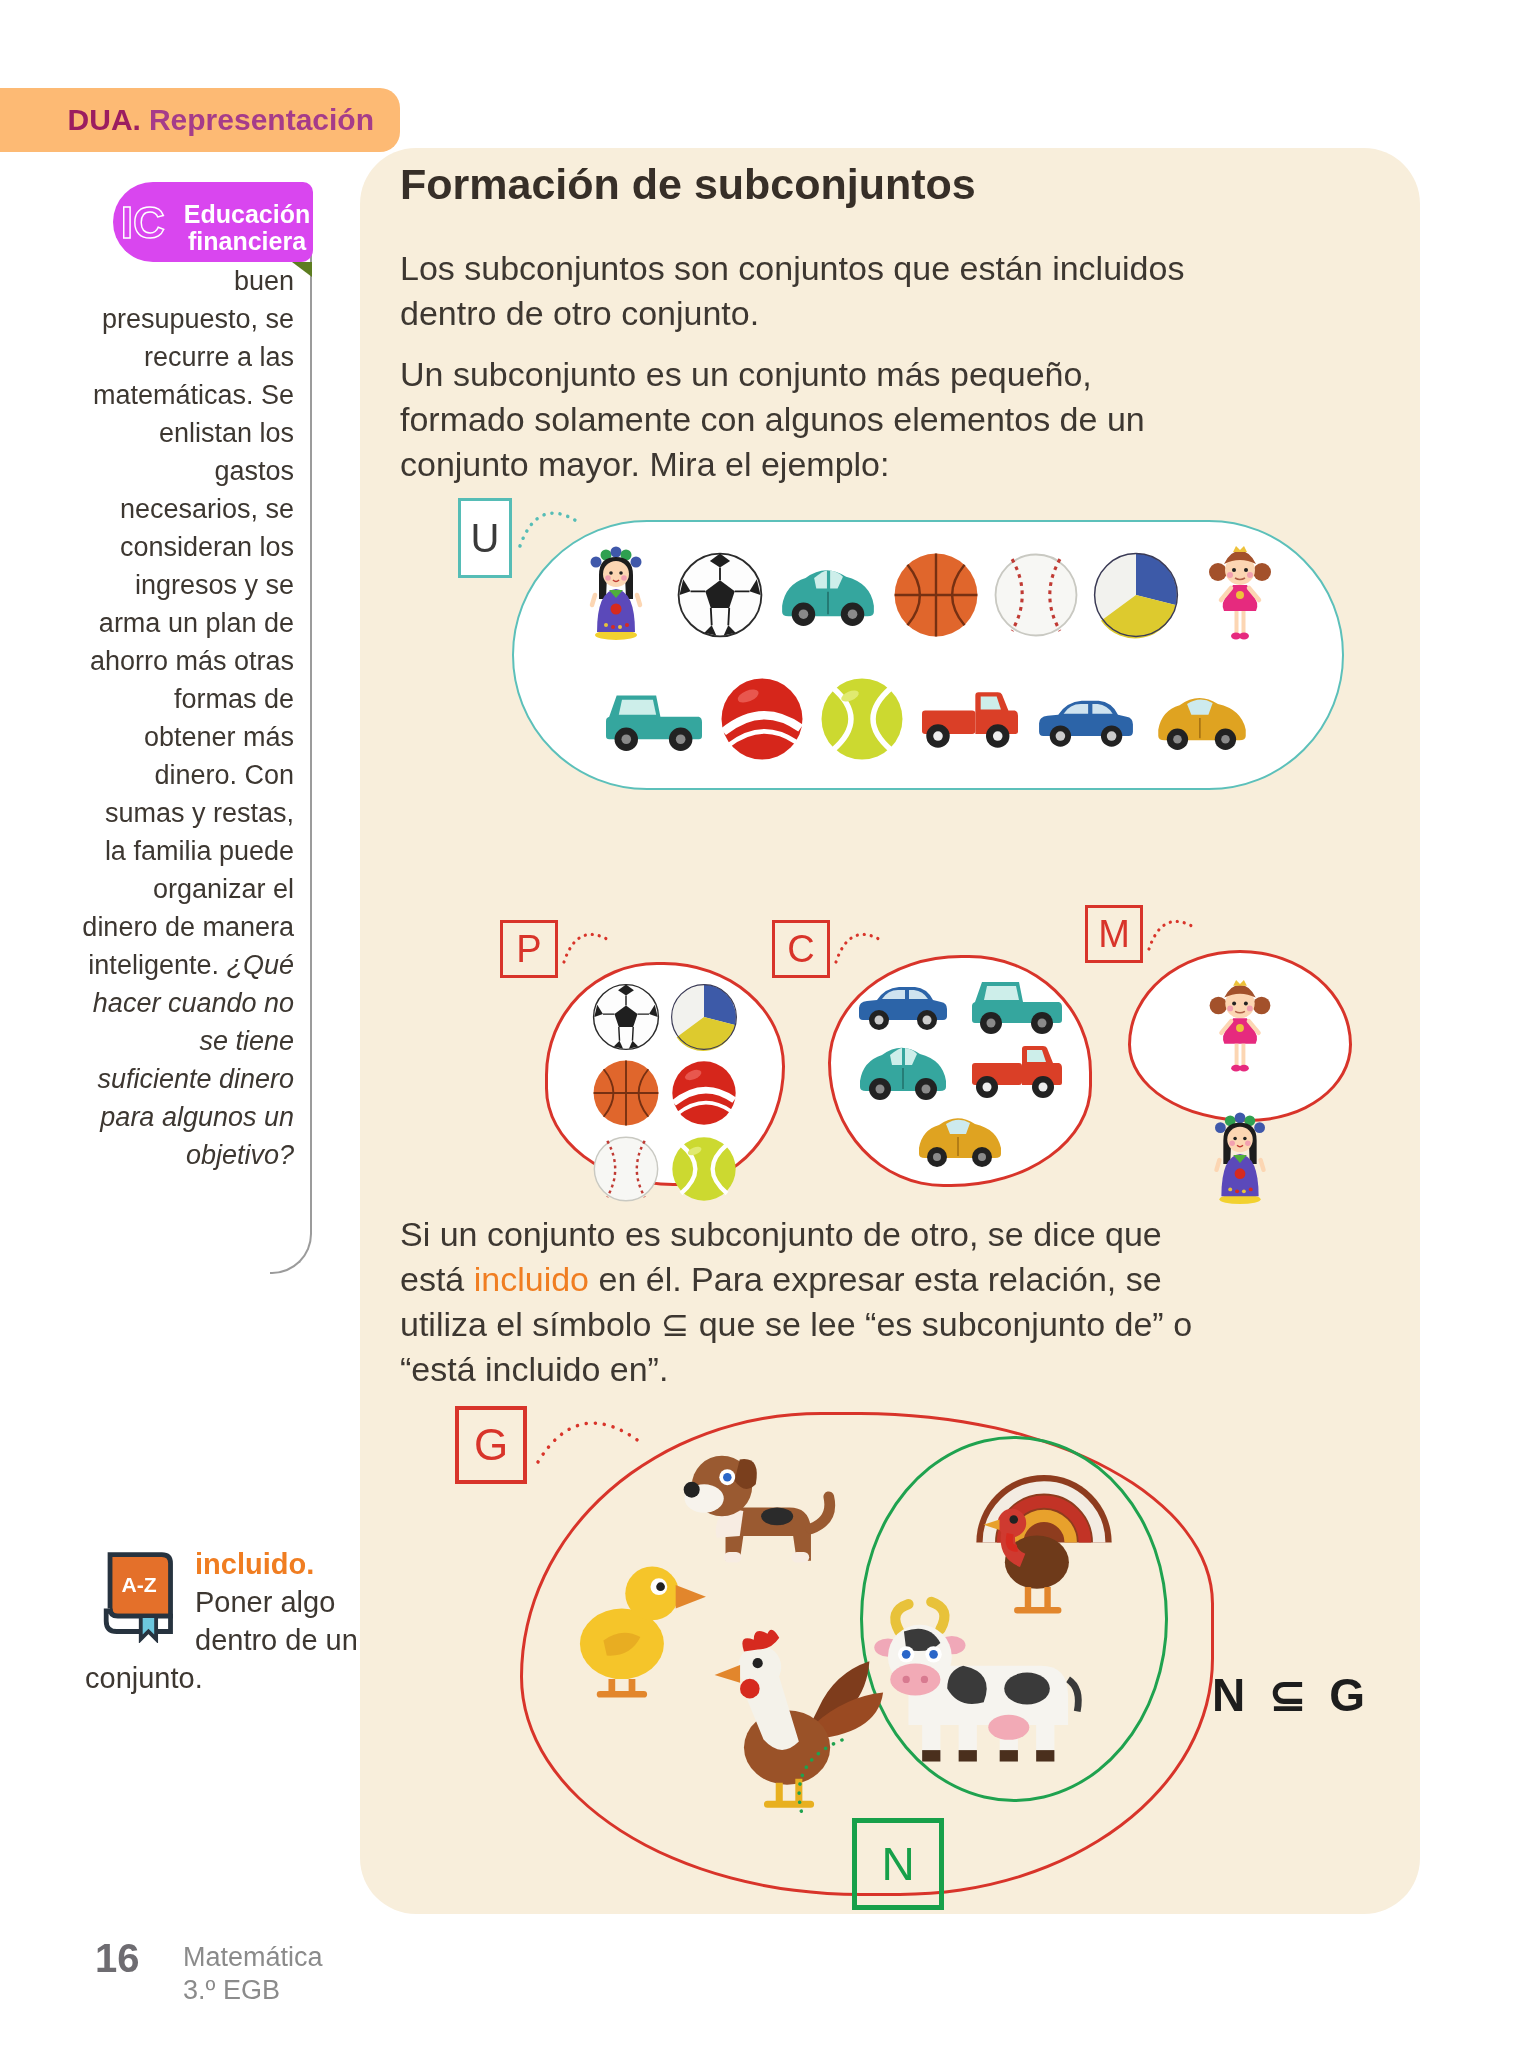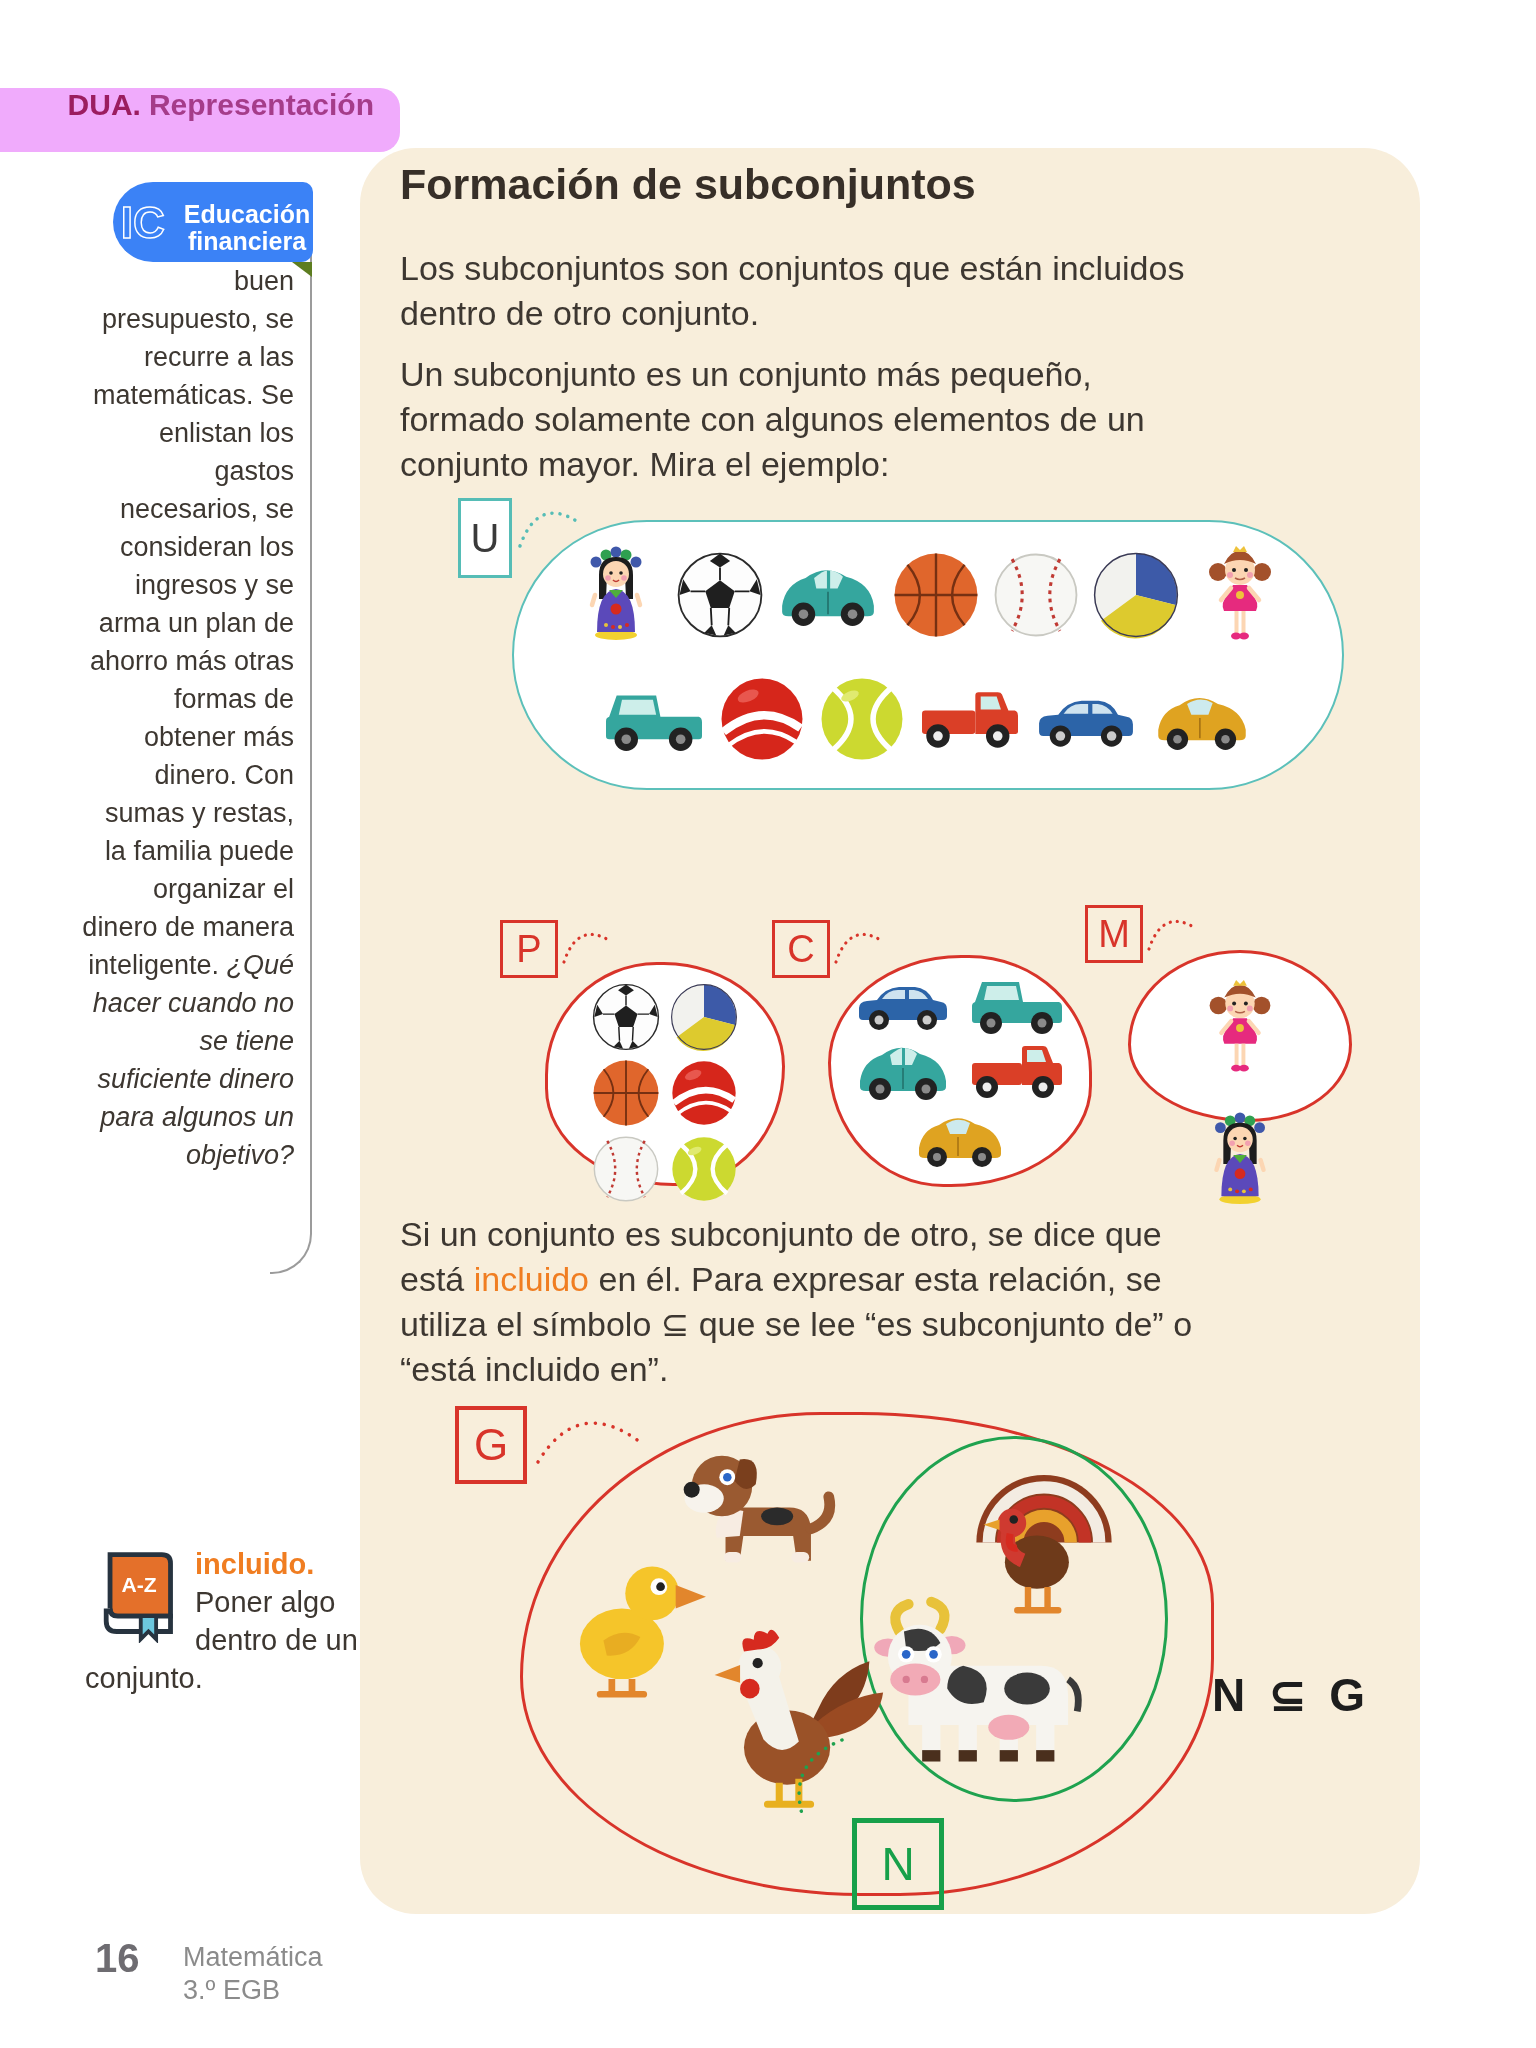--- a/index.html
+++ b/index.html
@@ -1,31 +1,31 @@
 <!DOCTYPE html>
 <html><head>
 <meta charset="utf-8">
 <style>
   html,body{margin:0;padding:0;background:#fff;}
   #page{position:relative;width:1536px;height:2048px;background:#ffffff;overflow:hidden;
         font-family:"Liberation Sans","DejaVu Sans",sans-serif;color:#3d3731;}
   .abs{position:absolute;}
 
   
-  .banner{left:0;top:88px;width:400px;height:64px;background:#f0abfc;border-radius:0 20px 20px 0;
-          display:flex;align-items:flex-start;justify-content:flex-end;padding-right:26px;box-sizing:border-box;
+  .banner{left:0;top:88px;width:400px;height:64px;background:#fdba74;border-radius:0 20px 20px 0;
+          display:flex;align-items:center;justify-content:flex-end;padding-right:26px;box-sizing:border-box;
           font-size:30px;font-weight:bold;z-index:5;}
   .banner .b1{color:#9b1d60;margin-right:8px;}
   .banner .b2{color:#a53c8a;}
 
   
   .panel{left:360px;top:148px;width:1060px;height:1766px;background:#f8eedb;border-radius:56px;}
 
   
-  .badge{left:113px;top:182px;width:200px;height:80px;background:#3b82f6;border-radius:40px 10px 12px 40px;
+  .badge{left:113px;top:182px;width:200px;height:80px;background:#d946ef;border-radius:40px 10px 12px 40px;
          display:flex;align-items:center;z-index:6;box-sizing:border-box;padding-left:6px;}
   .badge-label{flex:1;text-align:center;color:#fff;font-weight:bold;font-size:25px;line-height:27px;margin-top:12px;}
   .badge-fold{left:292px;top:262px;width:0;height:0;border-left:20px solid transparent;border-top:15px solid #5d7d20;z-index:4;}
 
   
   .side-bracket{left:270px;top:226px;width:40px;height:1046px;border-right:2px solid #9b9b9b;
                 border-bottom:2px solid #9b9b9b;border-bottom-right-radius:40px;}
   .side-note{left:78px;top:224px;width:216px;text-align:right;font-size:27px;line-height:38px;color:#3d3731;}
   .side-note .q{font-style:italic;}
 

